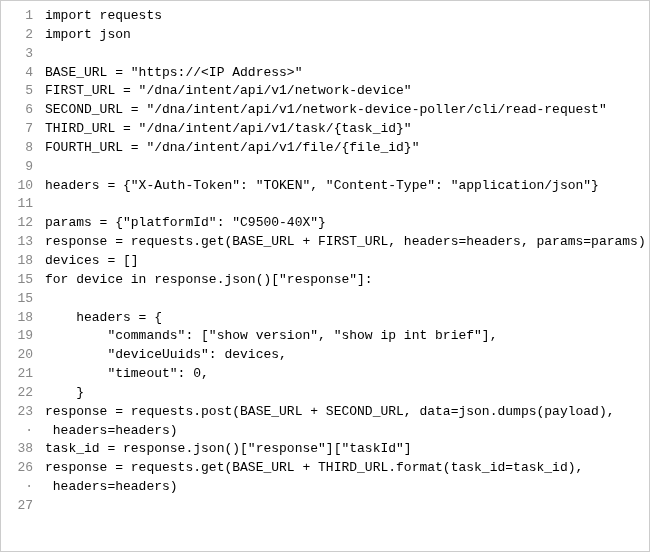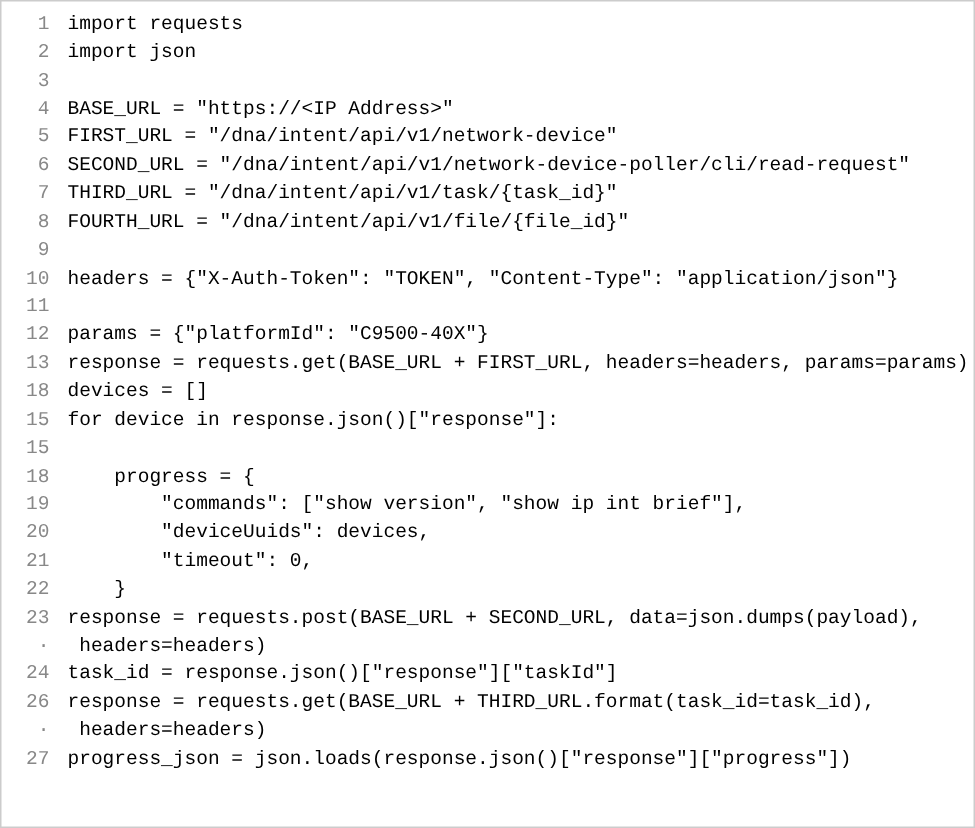--- a/index.html
+++ b/index.html
@@ -126,21 +126,21 @@
     <div class="code-line">
       <span class="line-number">15</span>
       <span class="line-content">for device in response.json()["response"]:</span>
     </div>
     <div class="code-line">
       <span class="line-number">15</span>
       <span class="line-content"></span>
     </div>
     <div class="code-line">
       <span class="line-number">18</span>
-      <span class="line-content">    progress = {</span>
+      <span class="line-content">    headers = {</span>
     </div>
     <div class="code-line">
       <span class="line-number">19</span>
       <span class="line-content">        "commands": ["show version", "show ip int brief"],</span>
     </div>
     <div class="code-line">
       <span class="line-number">20</span>
       <span class="line-content">        "deviceUuids": devices,</span>
     </div>
     <div class="code-line">
@@ -153,28 +153,27 @@
     </div>
     <div class="code-line">
       <span class="line-number">23</span>
       <span class="line-content">response = requests.post(BASE_URL + SECOND_URL, data=json.dumps(payload),</span>
     </div>
     <div class="continuation-line">
       <span class="continuation-dot">·</span>
       <span class="line-content"> headers=headers)</span>
     </div>
     <div class="code-line">
-      <span class="line-number">24</span>
+      <span class="line-number">38</span>
       <span class="line-content">task_id = response.json()["response"]["taskId"]</span>
     </div>
     <div class="code-line">
       <span class="line-number">26</span>
       <span class="line-content">response = requests.get(BASE_URL + THIRD_URL.format(task_id=task_id),</span>
     </div>
     <div class="continuation-line">
       <span class="continuation-dot">·</span>
       <span class="line-content"> headers=headers)</span>
     </div>
     <div class="code-line">
       <span class="line-number">27</span>
-      <span class="line-content">progress_json = json.loads(response.json()["response"]["progress"])</span>
     </div>
   </div>
 
 </body></html>

